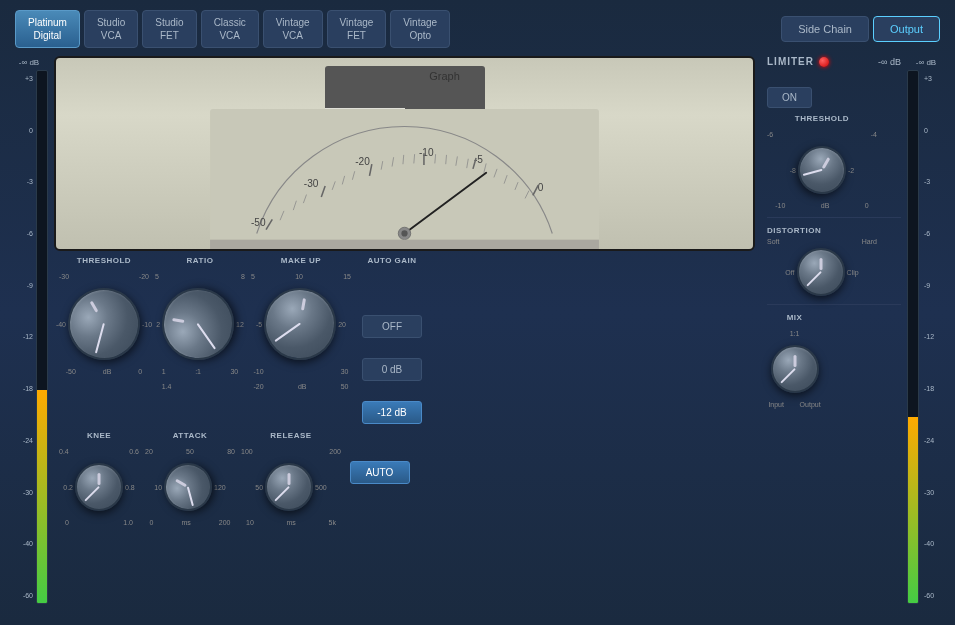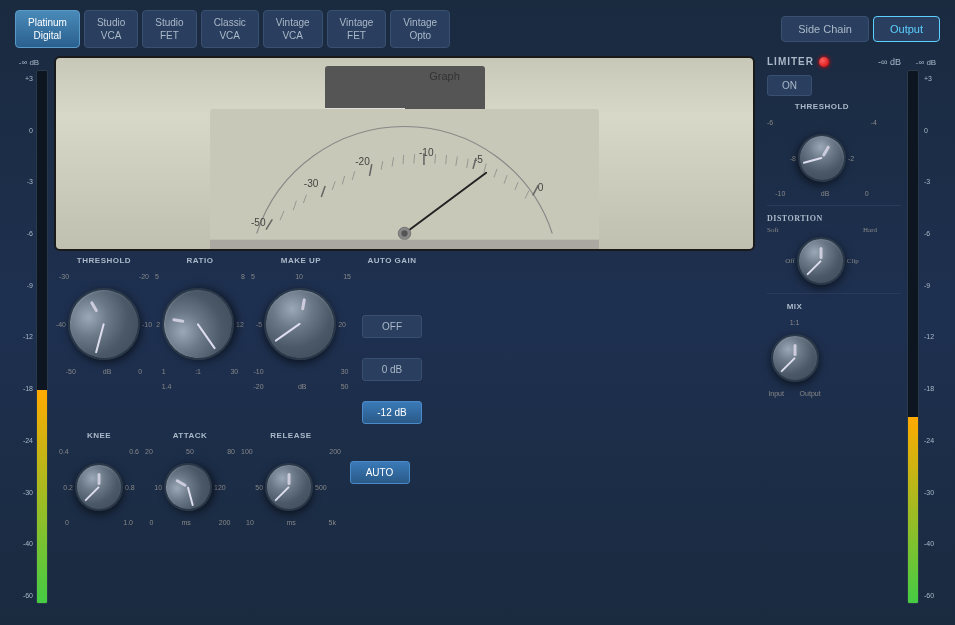--- a/index.html
+++ b/index.html
@@ -538,21 +538,21 @@
 
         <div class="control-group" style="width:65px; padding-top:30px;">
           <button class="ag-btn active-blue" style="width:60px;">AUTO</button>
         </div>
 
       </div>
     </div>
 
     <div style="width:140px; display:flex; flex-direction:column; gap:6px; padding-left:6px;">
 
-      <div style="display:flex; flex-direction:column; gap:8px;">
+      <div style="display:flex; flex-direction:column; gap:20px;">
         <div style="display:flex; align-items:center; gap:6px; justify-content:space-between;">
           <div style="display:flex; align-items:center; gap:5px;">
             <span class="limiter-label">LIMITER</span>
             <div class="red-led"></div>
           </div>
           <span style="font-size:9px; color:#aab8c8;">-∞ dB</span>
         </div>
         <button class="on-btn">ON</button>
       </div>
 
@@ -571,21 +571,21 @@
         </div>
         <div style="display:flex; justify-content:space-between; width:85%; font-size:7px; color:#888;">
           <span>-10</span>
           <span>dB</span>
           <span>0</span>
         </div>
       </div>
 
       <div class="section-divider"></div>
 
-      <div class="control-group distortion-section" style="width:110px;font-family:Liberation Serif, serif;">
+      <div class="control-group distortion-section" style="width:110px;">
         <div style="display:flex; justify-content:space-between; width:100%; align-items:center;">
           <span class="control-label">DISTORTION</span>
         </div>
         <div style="display:flex; justify-content:space-between; width:100%; font-size:7px; color:#888;">
           <span>Soft</span>
           <span>Hard</span>
         </div>
         <div style="display:flex; align-items:center; gap:2px;">
           <span style="font-size:7px; color:#888;">Off</span>
           <div class="knob knob-small">

